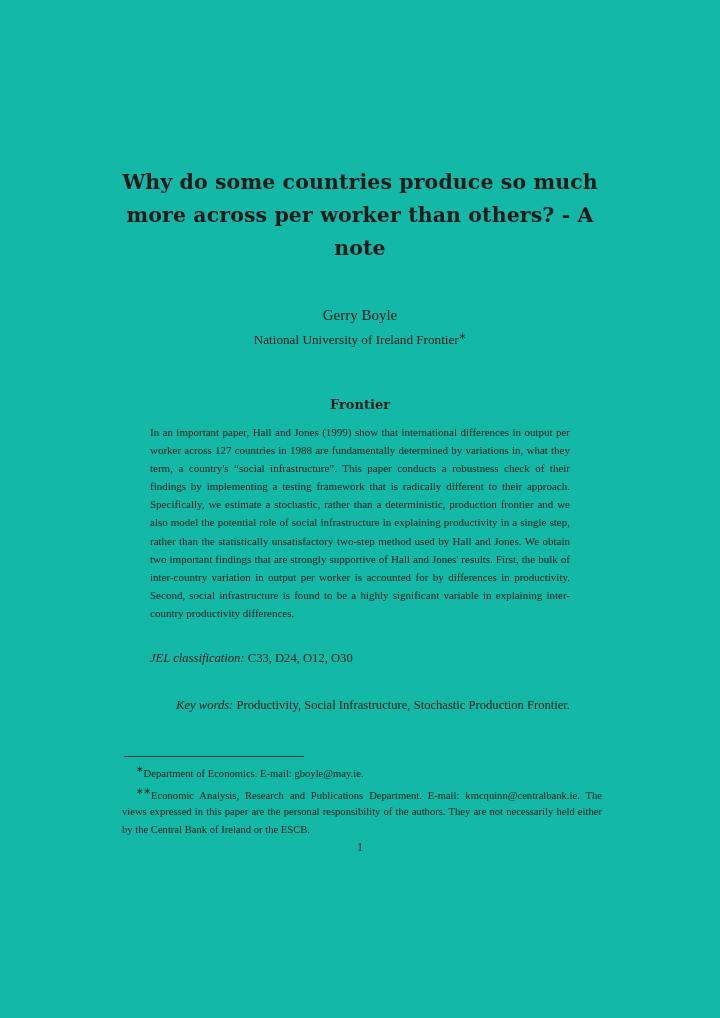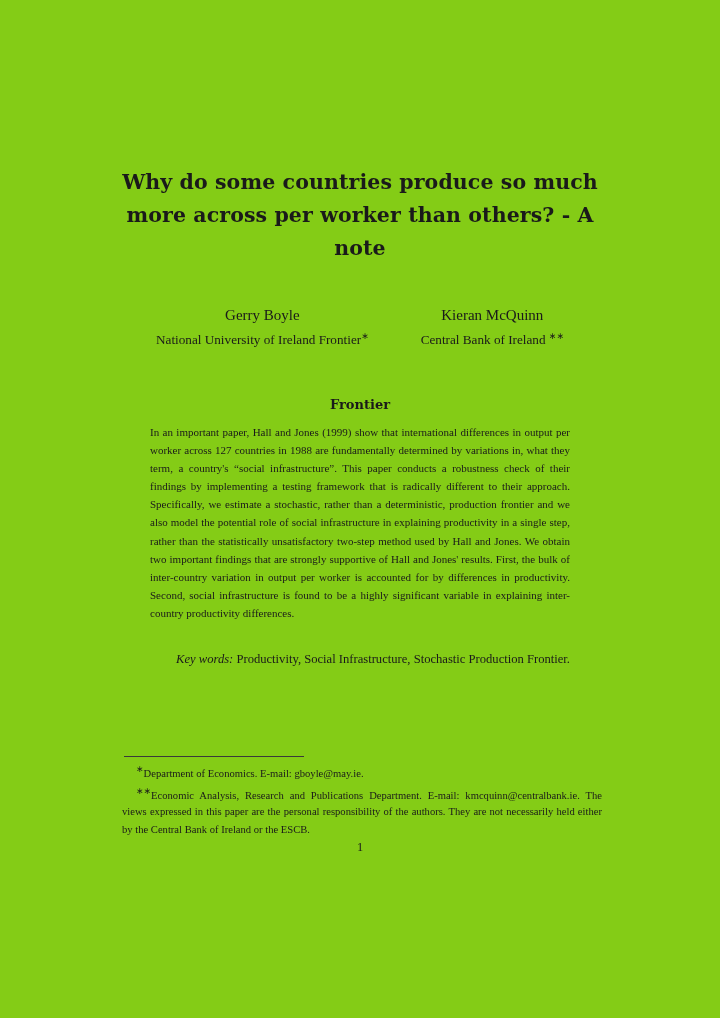--- a/index.html
+++ b/index.html
@@ -4,21 +4,21 @@
 <style>
   html, body {
     margin: 0;
     padding: 0;
     background: #8d8d8d;
   }
   .page {
     position: relative;
     width: 720px;
     height: 1018px;
-    background: #84cc16;
+    background: #14b8a6;
     margin: 0 auto;
     overflow: hidden;
     font-family: "Liberation Serif", serif;
     color: #1a1a1a;
   }
   .content {
     position: absolute;
     left: 108px;
     top: 0;
     width: 504px;
@@ -128,29 +128,29 @@
     <h1 class="title">
       <span class="line">Why do some countries produce so much</span>
       <span class="line">more across per worker than others? - A note</span>
     </h1>
 
     <div class="authors">
       <div class="author">
         <span class="name">Gerry Boyle</span>
         <span class="affil"><span>National University of Ireland Frontier</span><sup>∗</sup></span>
       </div>
-      <div class="author">
-        <span class="name">Kieran McQuinn</span>
-        <span class="affil"><span>Central Bank of Ireland</span> <sup>∗∗</sup></span>
-      </div>
     </div>
 
     <div class="abstract-head">Frontier</div>
     <div class="abstract-body">In an important paper, Hall and Jones (1999) show that international differences in output per worker across 127 countries in 1988 are fundamentally determined by variations in, what they term, a country's “social infrastructure”. This paper conducts a robustness check of their findings by implementing a testing framework that is radically different to their approach. Specifically, we estimate a stochastic, rather than a deterministic, production frontier and we also model the potential role of social infrastructure in explaining productivity in a single step, rather than the statistically unsatisfactory two-step method used by Hall and Jones. We obtain two important findings that are strongly supportive of Hall and Jones' results. First, the bulk of inter-country variation in output per worker is accounted for by differences in productivity. Second, social infrastructure is found to be a highly significant variable in explaining inter-country productivity differences.</div>
 
+    <div class="meta jel">
+      <span class="label">JEL classification:</span>
+      <span>C33, D24, O12, O30</span>
+    </div>
 
     <div class="meta keywords">
       <span class="label">Key words:</span>
       <span>Productivity, Social Infrastructure, Stochastic Production Frontier.</span>
     </div>
 
     <div class="footnote-rule"></div>
 
     <div class="footnotes">
       <p class="indent"><sup>∗</sup><span>Department of Economics. E-mail: gboyle@may.ie.</span></p>

